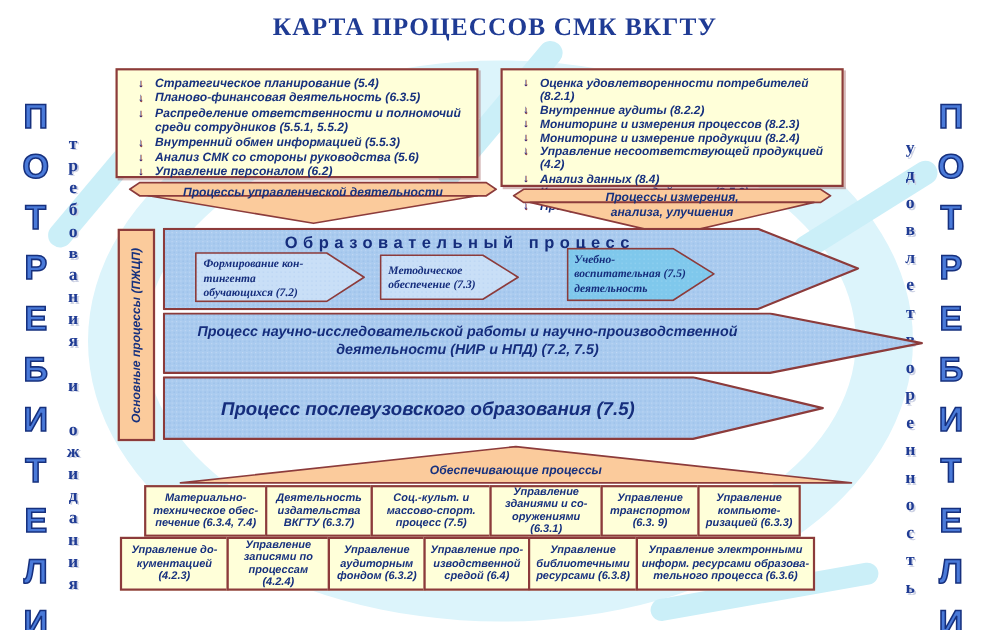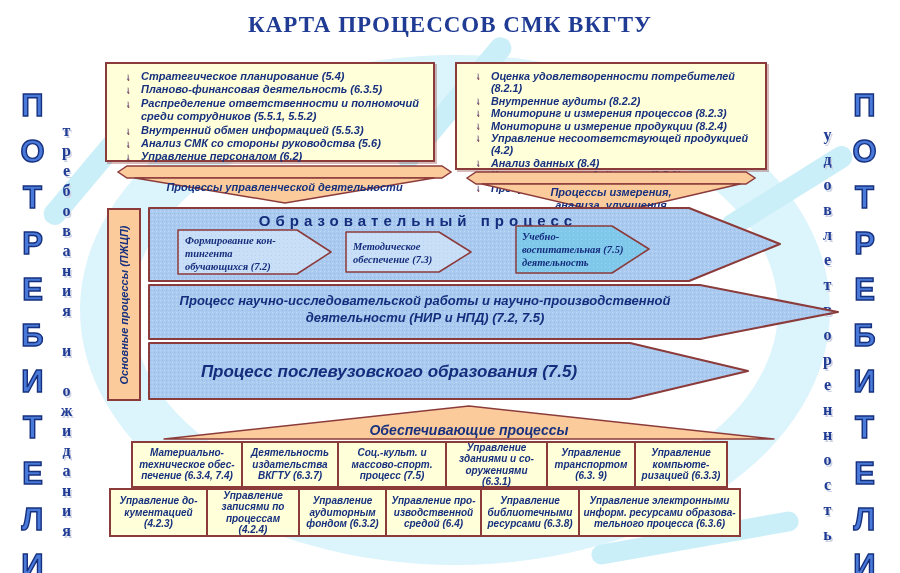--- a/index.html
+++ b/index.html
@@ -46,21 +46,21 @@
   .bullet { width:26px; flex:0 0 26px; text-align:center; font-style:normal; font-weight:900;
             color:#322C86; font-size:10px; text-shadow:0.5px 0.5px 0 #8C2B2B; }
   .li-text { flex:1; }
 
   
   .trap { position:absolute; z-index:2; }
   #mgmt-trap { left:117px; top:163px; width:335px; height:42px; }
   #meas-trap { left:466px; top:169px; width:290px; height:48px; }
   .trap svg { position:absolute; left:0; top:0; }
   .trap-label { position:absolute; left:0; width:100%; text-align:center; color:#17317E;
-                font-size:11px; font-weight:bold; font-style:italic; line-height:12.5px;margin-top:12px; }
+                font-size:11px; font-weight:bold; font-style:italic; line-height:12.5px; }
   #mgmt-trap .trap-label { top:6px; }
   #meas-trap .trap-label { top:5px; }
 
   
   #side-label { left:107px; top:208px; width:34px; height:193px; background:#FBCB9C;
                 border:2px solid #8C3B3B; z-index:2; }
   #side-label span { position:absolute; left:50%; top:50%;
                      transform:translate(-50%,-50%) rotate(-90deg); white-space:nowrap;
                      font-size:11px; font-weight:bold; font-style:italic; color:#17317E; }
   .arrow-svg { position:absolute; z-index:2; }
@@ -73,21 +73,21 @@
   #sub2-text { left:353px; top:240px; }
   #sub3-text { left:522px; top:230px; }
   .big-arrow-text { position:absolute; z-index:3; text-align:center; color:#152D7C;
                     font-weight:bold; font-style:italic; }
   #nir-text  { left:150px; top:293px; width:550px; font-size:13px; line-height:16.5px; }
   #post-text { left:148px; top:362px; width:482px; font-size:17px; }
 
   
   #support-tri { left:162px; top:404px; width:614px; height:37px; z-index:2; }
   #support-label { position:absolute; left:0; top:18px; width:100%; text-align:center;
-                   color:#17317E; font-size:14px; font-weight:bold; font-style:italic; }
+                   color:#17317E; font-size:11px; font-weight:bold; font-style:italic; }
   .brow { position:absolute; z-index:2; display:flex; align-items:stretch; }
   #row1 { left:131px; top:441px; height:47px; z-index:2; }
   #row2 { left:109px; top:488px; height:49px; z-index:3; }
   .cell { background:#FFFFD9; border:2px solid #8C3B3B; display:flex; align-items:center;
           justify-content:center; text-align:center; color:#17317E; font-size:10px;
           font-weight:bold; font-style:italic; line-height:11.5px; padding:2px 3px; }
   .brow > .cell + .cell { margin-left:-2px; }
   #row1 > .cell:nth-child(1){ width:112px; } #row1 > .cell:nth-child(2){ width:98px; }
   #row1 > .cell:nth-child(3){ width:110px; } #row1 > .cell:nth-child(4){ width:103px; }
   #row1 > .cell:nth-child(5){ width:90px; }  #row1 > .cell:nth-child(6){ width:94px; }

